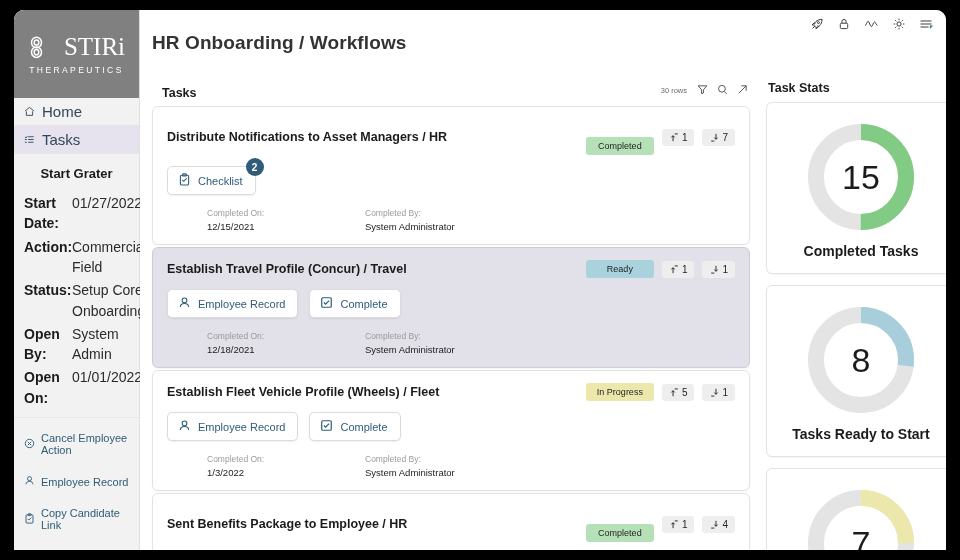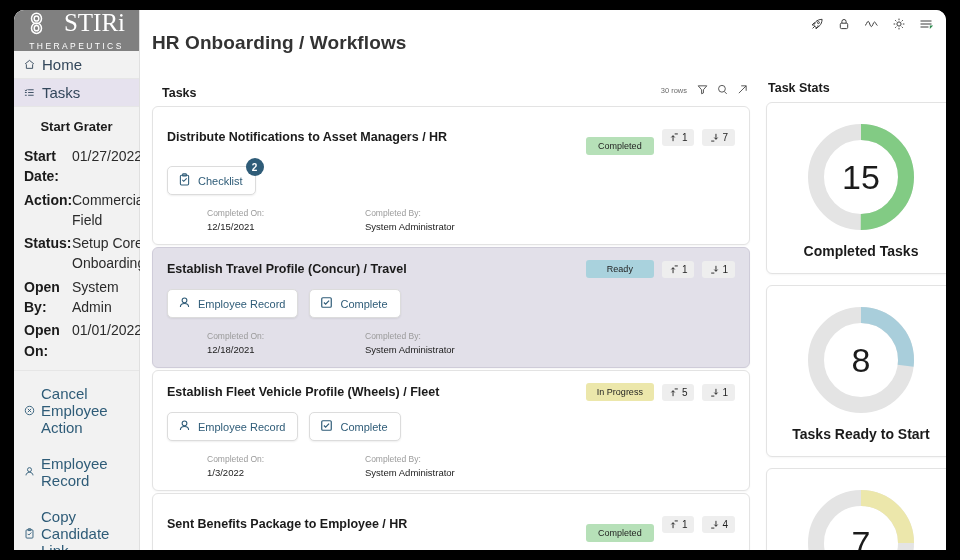--- a/index.html
+++ b/index.html
@@ -81,21 +81,21 @@
     color: #1b1b1b;
     margin-bottom: 12px;
   }
   .kv { display: flex; font-size: 14px; line-height: 1.45; margin-bottom: 3px; }
   .kv .k { font-weight: bold; color: #1b1b1b; width: 48px; flex: 0 0 48px; }
   .kv .v { color: #2b2b2b; }
 
   .actions { padding: 14px 10px 0 10px; }
   .action-item {
     display: flex; align-items: center; gap: 6px;
-    font-size: 15px;
+    font-size: 11px;
     color: #2f5c78;
     margin-bottom: 19px;
   }
 
   
   #main {
     flex: 1 1 auto;
     min-width: 0;
     position: relative;
     background: #ffffff;

